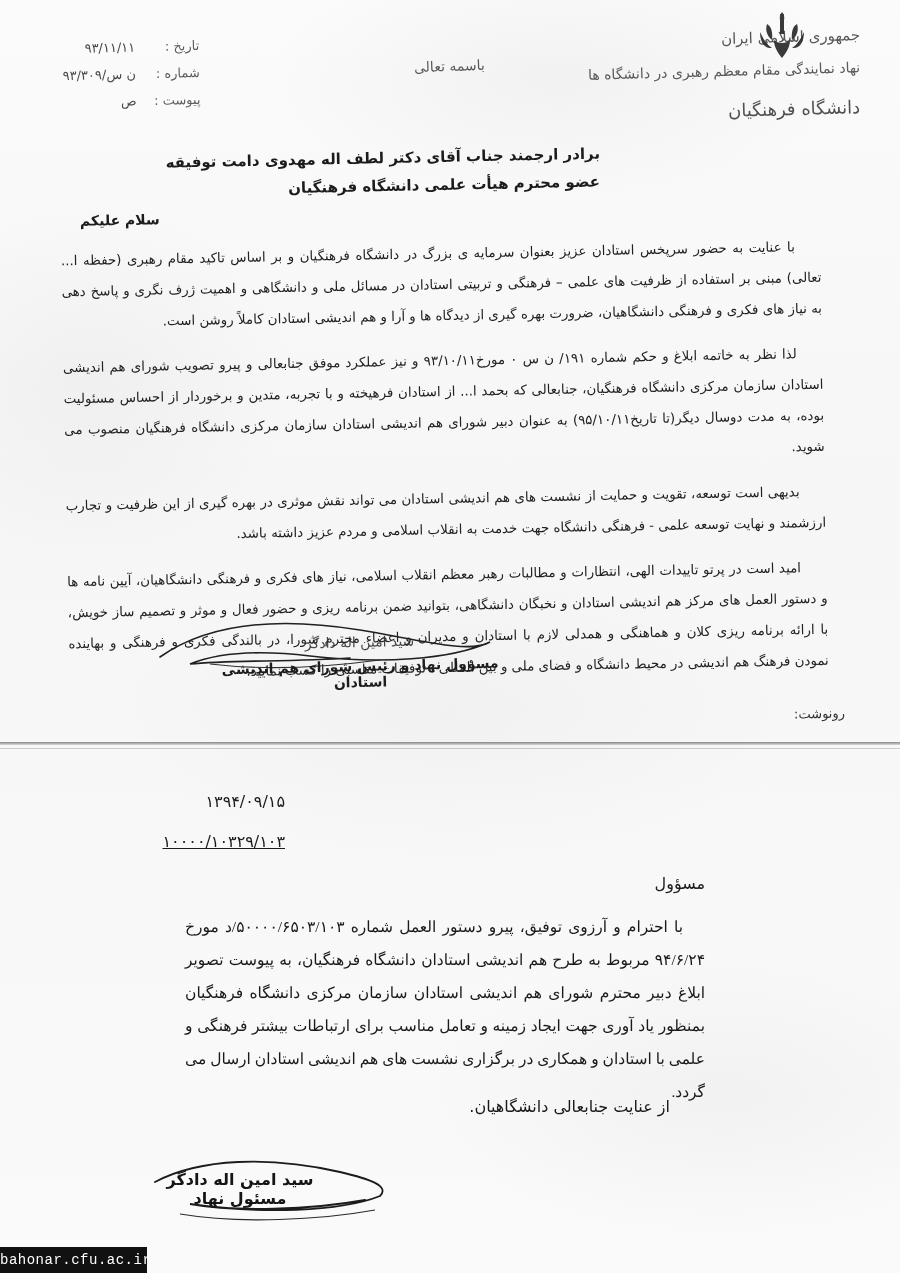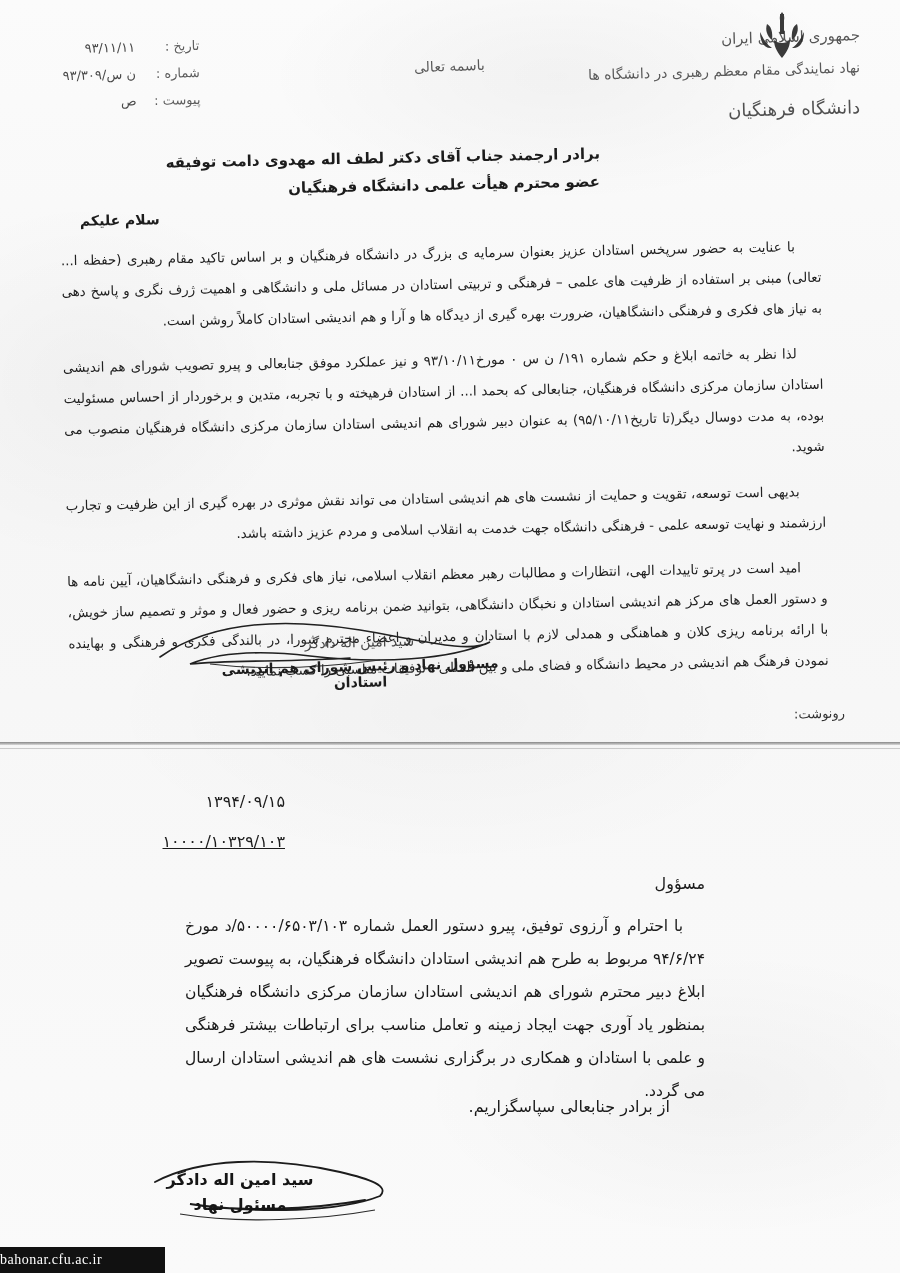--- a/index.html
+++ b/index.html
@@ -101,35 +101,35 @@
     position:absolute;right:600px;top:80px;font-size:16px;color:#1b1b1b;
     direction:ltr;unicode-bidi:embed;letter-spacing:1px;text-decoration:underline;
   }
   .b-darad{
     position:absolute;right:180px;top:122px;font-size:16px;color:#1b1b1b;
   }
   .b-body{
     position:absolute;right:180px;top:158px;width:520px;
     font-size:15.5px;line-height:33px;text-align:justify;color:#191919;
   }
-  .b-body p{margin:0;text-indent:22px;}
+  .b-body p{margin:0;text-indent:22px;font-family:Liberation Serif, serif;}
   .b-thanks{
     position:absolute;right:215px;top:345px;font-size:16px;color:#191919;
   }
   .b-sig{
     position:absolute;right:530px;top:418px;width:230px;text-align:center;
   }
   .b-sig .n{font-size:16px;font-weight:bold;color:#151515;}
-  .b-sig .r{font-size:16px;font-weight:bold;color:#151515;margin-top:6px;}
+  .b-sig .r{font-size:16px;font-weight:bold;color:#151515;}
   .b-scribble{position:absolute;left:140px;top:400px;width:260px;height:80px;}
   .watermark{
-    position:absolute;left:0;bottom:0;width:165px;height:26px;
+    position:absolute;left:0;bottom:0;width:147px;height:26px;
     background:#111;color:#fff;font-size:14px;line-height:26px;
-    text-align:left;letter-spacing:.5px;direction:ltr;
-    font-family:Liberation Serif, serif;
+    text-align:right;letter-spacing:.5px;direction:ltr;
+    font-family:Liberation Mono, monospace;
   }
 </style>
 </head>
 <body>
 
 <div class="page">
 
   <div class="letter-top">
 
     <div class="emblem">
@@ -198,21 +198,21 @@
 
   <div class="letter-bottom">
     <div class="b-date">۱۳۹۴/۰۹/۱۵</div>
     <div class="b-num">۱۰۰۰۰/۱۰۳۲۹/۱۰۳</div>
     <div class="b-darad">مسؤول</div>
 
     <div class="b-body">
       <p>با احترام و آرزوی توفیق، پیرو دستور العمل شماره ۵۰۰۰۰/۶۵۰۳/۱۰۳/د مورخ ۹۴/۶/۲۴ مربوط به طرح هم اندیشی استادان دانشگاه فرهنگیان، به پیوست تصویر ابلاغ دبیر محترم شورای هم اندیشی استادان سازمان مرکزی دانشگاه فرهنگیان بمنظور یاد آوری جهت ایجاد زمینه و تعامل مناسب برای ارتباطات بیشتر فرهنگی و علمی با استادان و همکاری در برگزاری نشست های هم اندیشی استادان ارسال می گردد.</p>
     </div>
 
-    <div class="b-thanks">از برادر جنابعالی سپاسگزاریم.</div>
+    <div class="b-thanks">از عنایت جنابعالی دانشگاهیان.</div>
 
     <div class="b-scribble">
       <svg viewBox="0 0 260 80" width="260" height="80" aria-hidden="true">
         <path d="M15 30 C60 6 130 4 200 20 C230 27 250 34 240 44 C200 60 120 62 50 52 C95 60 170 58 225 48" fill="none" stroke="#1c1c1c" stroke-width="1.8" stroke-linecap="round"></path>
         <path d="M40 62 C100 72 180 68 235 58" fill="none" stroke="#2a2a2a" stroke-width="1.2"></path>
       </svg>
     </div>
 
     <div class="b-sig">
       <div class="n">سید امین اله دادگر</div>

